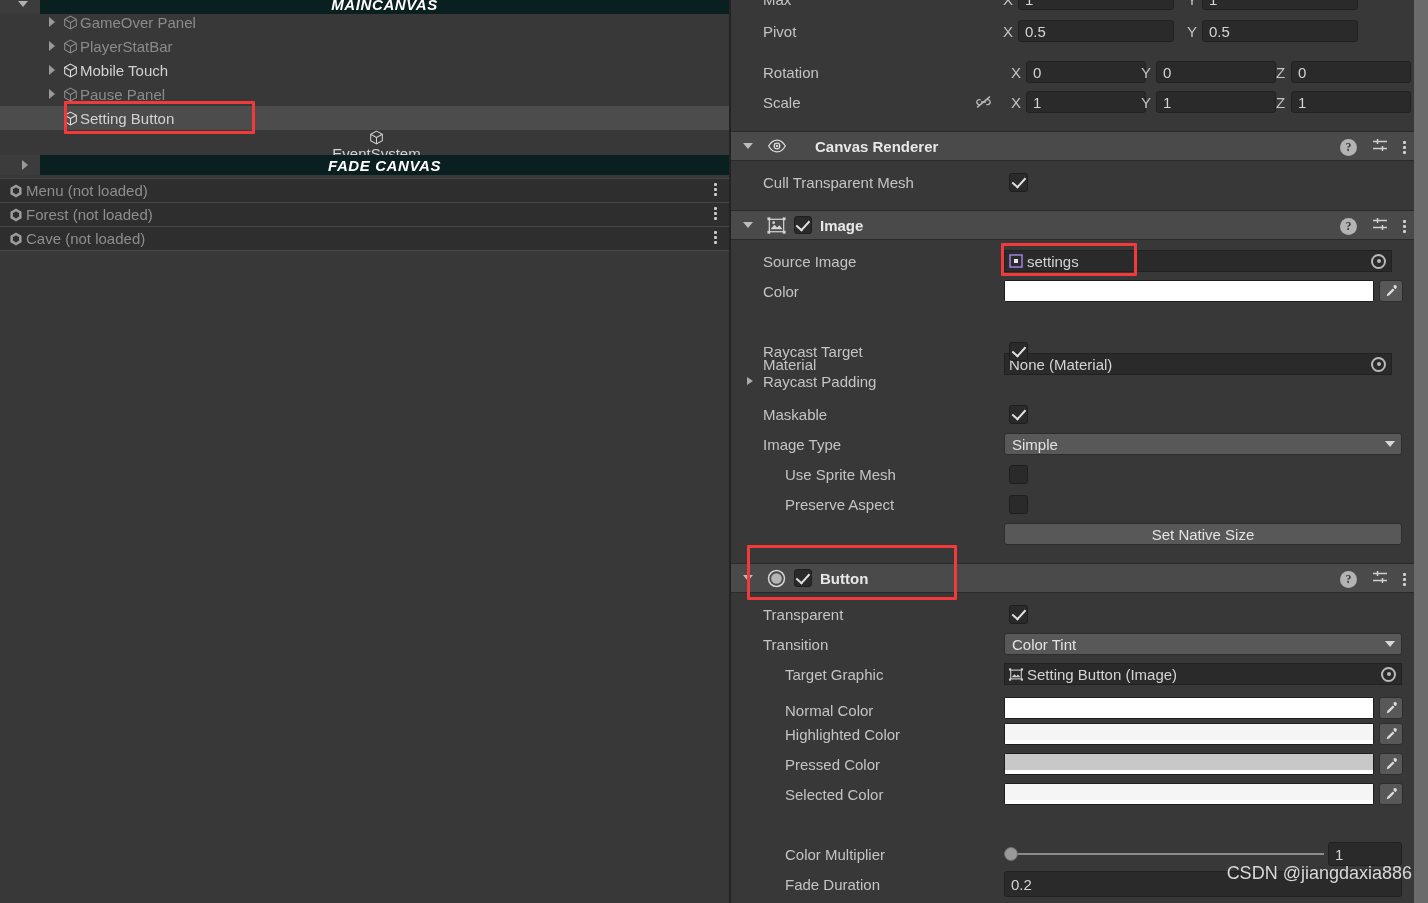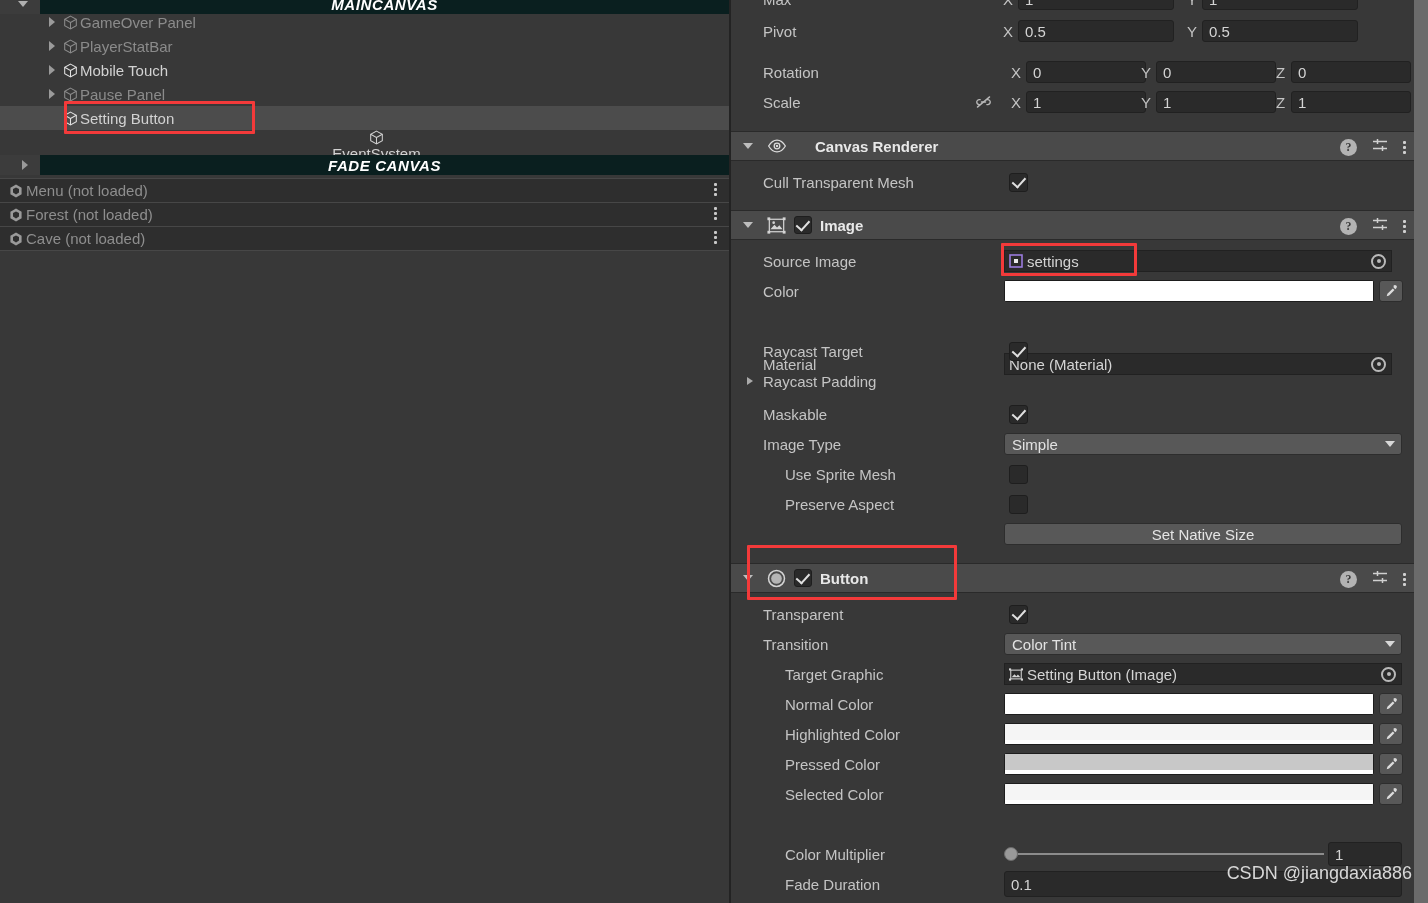--- a/index.html
+++ b/index.html
@@ -618,21 +618,21 @@
               </svg>
             </span>
             <span>Setting Button (Image)</span>
           </span>
           <span class="obj-dot">
               <i></i>
             </span>
         </span>
       </div>
 
-      <div class="row" style="top:689px;">
+      <div class="row" style="top:689px;align-items:flex-end;">
         <span class="label lab-l2">Normal Color</span>
         <span class="colorfield" style="position:absolute;left:273px;width:370px;">
           <span class="swatch" style="background:#ffffff;"></span>
           <span class="alpha">
               <i style="width:100%"></i>
             </span>
         </span>
         <span class="eyedrop" style="position:absolute;left:648px;">
           <svg width="14" height="14" viewBox="0 0 14 14">
               <path d="M9.6 1.6a1.9 1.9 0 0 1 2.7 2.7l-1 1-1.7-1.7ZM8.8 4.4l1.7 1.7-5.4 5.4-2.4.7.7-2.4Z" fill="#dcdcdc"></path>
@@ -690,21 +690,21 @@
         <span class="label lab-l2">Color Multiplier</span>
         <span class="slider-track" style="position:absolute;left:273px;width:320px;">
           <span class="bar"></span>
           <span class="knob" style="left:0px;"></span>
         </span>
         <span class="field num" style="position:absolute;left:597px;width:74px;height:24px;">1</span>
       </div>
 
       <div class="row" style="top:869px;">
         <span class="label lab-l2">Fade Duration</span>
-        <span class="field num" style="position:absolute;left:273px;width:398px;height:26px;">0.1</span>
+        <span class="field num" style="position:absolute;left:273px;width:398px;height:26px;">0.2</span>
       </div>
 
     </div>
 
     <div class="watermark">CSDN @jiangdaxia886</div>
 
     <div class="scrollbar"></div>
   </div>
 
 </div>

